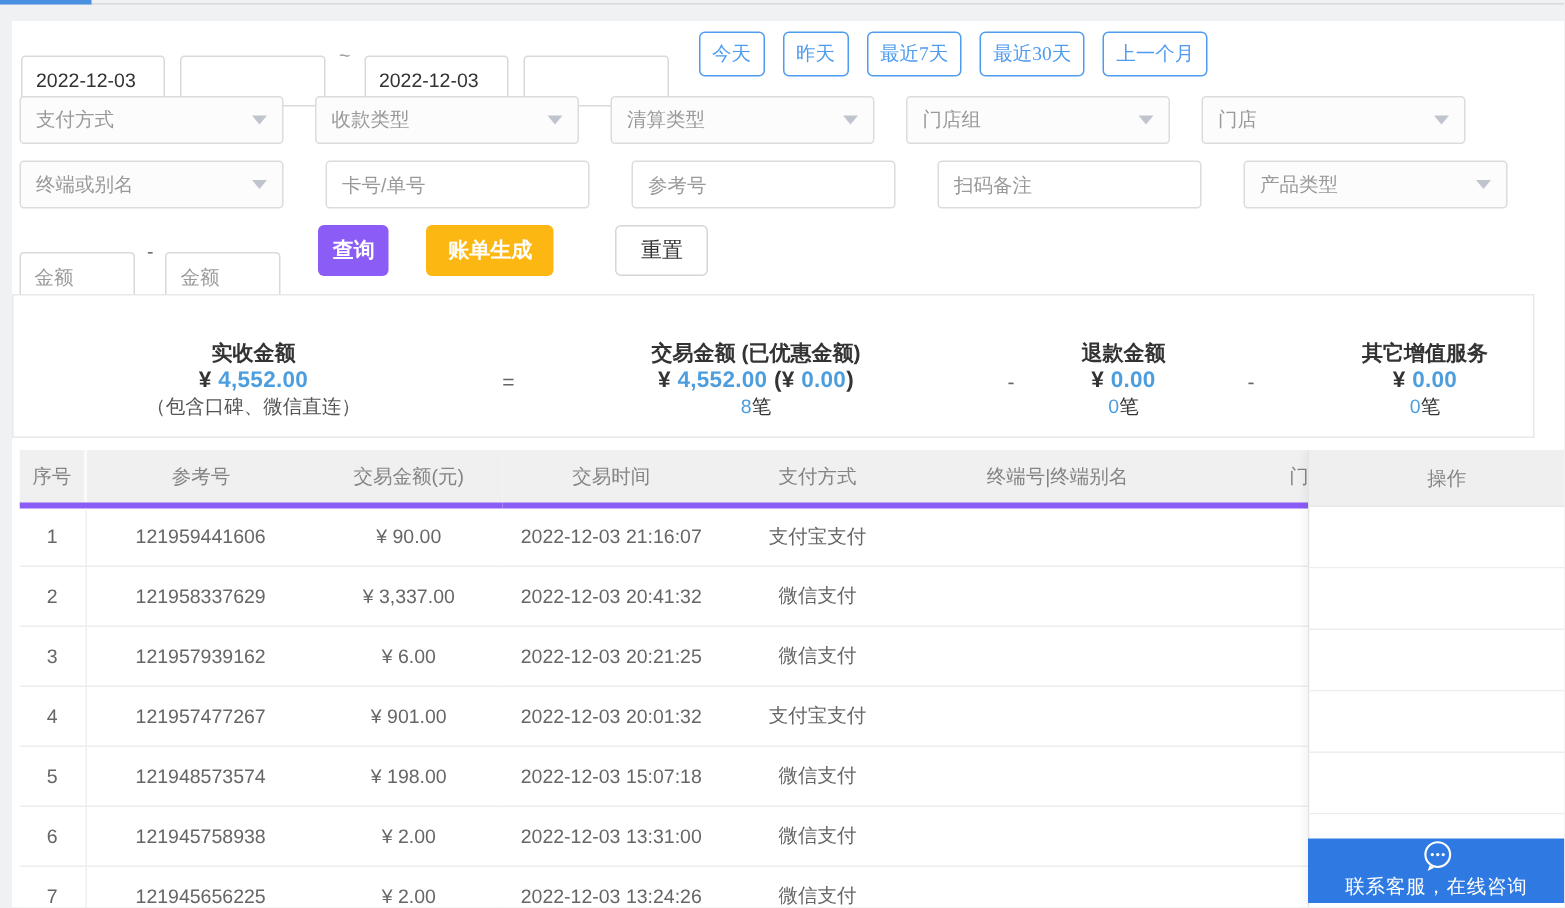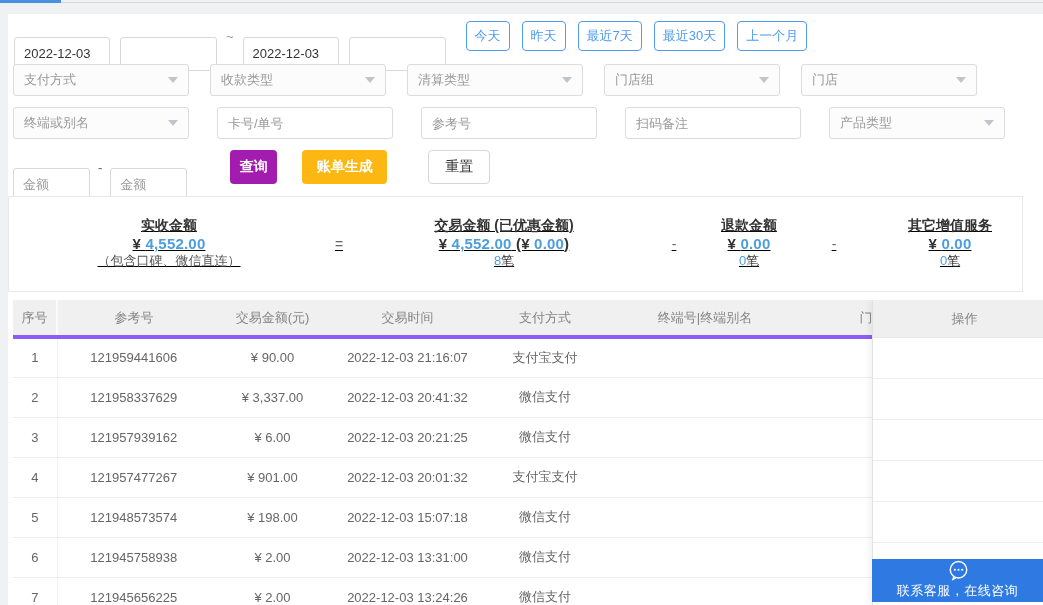--- a/index.html
+++ b/index.html
@@ -18,49 +18,49 @@
     height:32px; border:1px solid #d9d9d9; border-radius:3px; font-size:13px; color:#333;
     padding:16px 9px; outline:none; font-family:inherit; background:#fff;margin-top:35px;
   }
   .txt-input::placeholder { color:#9b9b9b; }
   .date-input { width:96px; margin-right:10px; }
   .time-input { width:97px; }
   .range-sep { color:#999; margin:0 9px; font-size:13px; }
   .quick-wrap { display:flex; margin-left:20px; }
   .quick-btn {
     height:30px; border:1px solid #4e9bf0; color:#4e9bf0; background:#fff; border-radius:4px;
-    padding:0 8px; font-size:13px; margin-right:12px; cursor:pointer; font-family:Liberation Sans, sans-serif;text-align:center;
+    padding:0 8px; font-size:13px; margin-right:12px; cursor:pointer; font-family:Liberation Serif, serif;text-align:center;
   }
 
   
   .filter-row { position:absolute; left:5px; display:flex; gap:21px; }
   #filter-row1 { top:50px; }
   #filter-row2 { top:93px;gap:28px; }
   .field {
     width:176px; height:32px; border:1px solid #dcdcdc; border-radius:3px; background:#fff;
     display:flex; align-items:center; justify-content:space-between; padding:0 10px; font-size:13px; color:#999;
   }
   .field.select { background:#fcfcfc; cursor:pointer; }
   .caret { width:0; height:0; border-left:5px solid transparent; border-right:5px solid transparent; border-top:6px solid #c0c4cc; }
   .field input { border:none; outline:none; width:100%; height:100%; font-size:13px; color:#1d4ed8; background:transparent; font-family:inherit; }
   .field input::placeholder { color:#999; }
 
   
   .amount-row { position:absolute; left:5px; top:136px; height:34px; display:flex; align-items:center; }
   .amount-input { width:77px; height:32px; }
   .dash { color:#666; margin:0 8px; font-size:13px; }
   .btn { height:34px; border:none; border-radius:4px; font-size:14px; cursor:pointer; font-family:inherit; font-weight:bold; }
-  .btn-search   { width:47px; background:#a21caf; color:#fff; margin-left:43px; }
+  .btn-search   { width:47px; background:#8b5cf6; color:#fff; margin-left:25px; }
   .btn-generate { width:85px; background:#fcb712; color:#fff; margin-left:25px; }
   .btn-reset    { width:62px; background:#fff; color:#333; border:1px solid #d6d6d6; margin-left:41px; font-weight:normal; }
 
   
   .summary {
     position:absolute; left:0; top:182px; right:20px; height:96px; background:#fff;
-    border:1px solid #e8e8e8; display:flex; align-items:center;text-decoration:underline;
+    border:1px solid #e8e8e8; display:flex; align-items:flex-end;
   }
   .summary-bar { width:5px; background:#3d96f0; flex:none; }
   .summary-cols { flex:1; display:flex; }
   .sum-col { display:flex; flex-direction:column; justify-content:space-between; text-align:center; padding:10px 0 11px; }
   .sum-title { font-size:14px; font-weight:bold; color:#333; }
   .sum-value { font-size:15px; font-weight:bold; letter-spacing:0.2px; }
   .sum-sub { font-size:13px; }
   .seg-dark { color:#333; }
   .seg-blue { color:#4c9edf; }
   .seg-muted { color:#555; font-weight:normal; }

